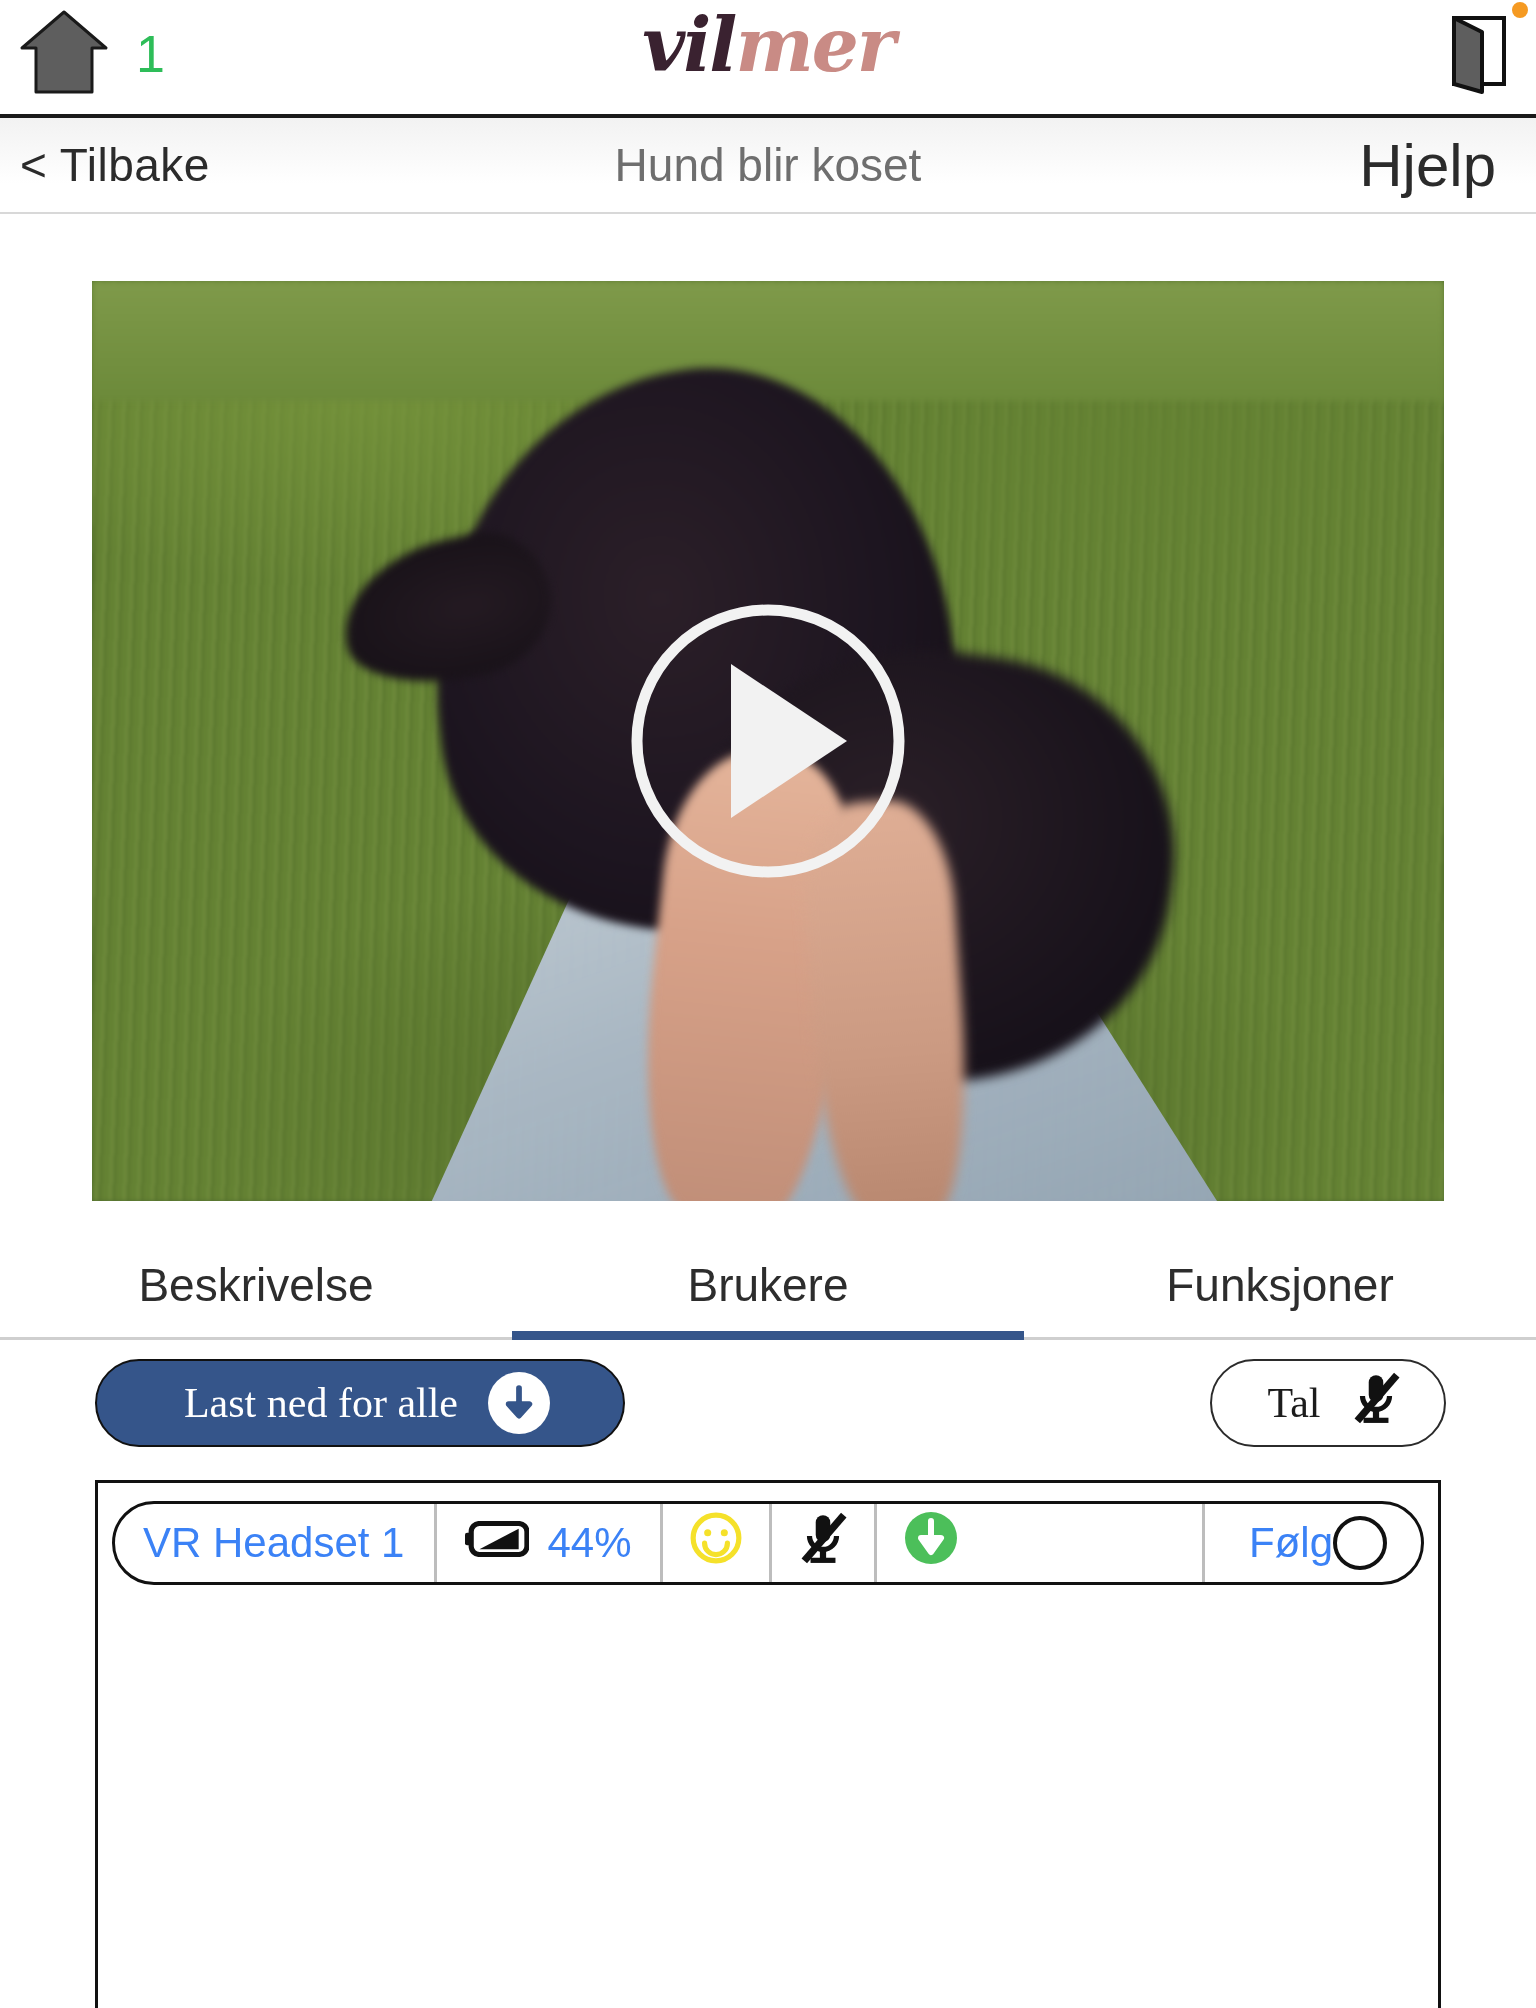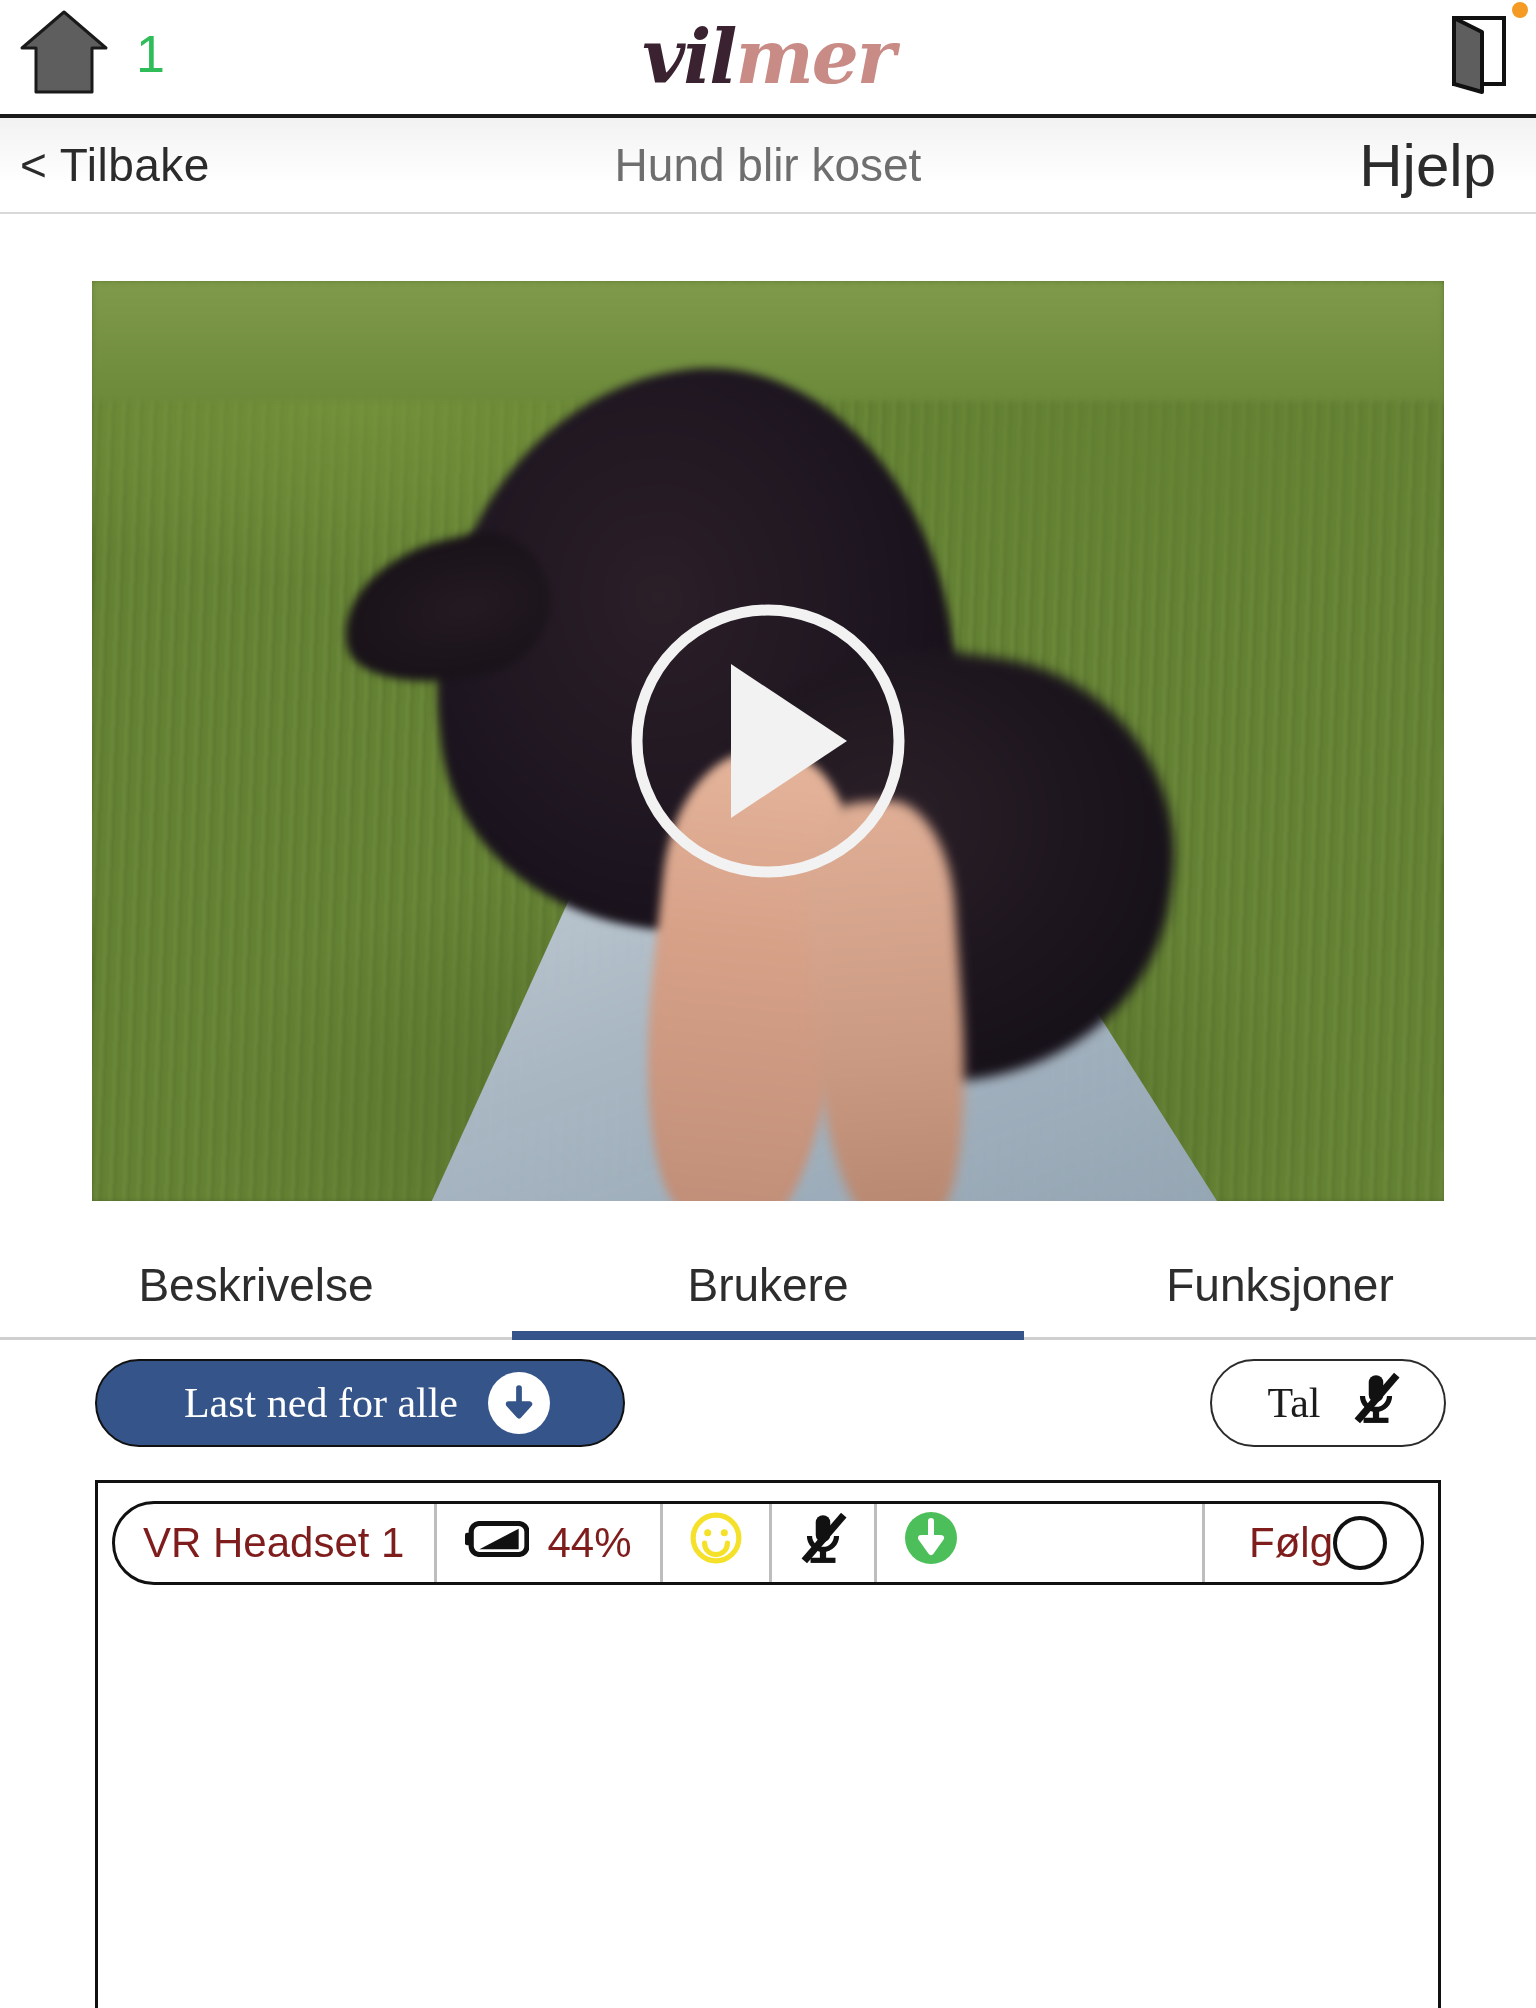--- a/index.html
+++ b/index.html
@@ -20,21 +20,21 @@
   .home-group {
     position: absolute; left: 18px; top: 8px;
     display: flex; align-items: center; gap: 26px;
   }
   .home-icon { width: 92px; height: 88px; display:block; }
   .home-count {
     font-size: 52px; color: #2ebd59; font-weight: 400;
     line-height: 1; position: relative; top: 2px;
   }
   .logo-wrap {
-    position: absolute; left: 0; right: 0; top: 20px;
+    position: absolute; left: 0; right: 0; top: 8px;
     display: flex; justify-content: center; align-items: flex-end;
     pointer-events: none;
   }
   .logo {
     font-family: "DejaVu Serif", serif;
     font-size: 74px; font-style: italic; font-weight: 700;
     letter-spacing: -2px; line-height: 1;
   }
   .logo .vil { color: #3a2230; }
   .logo .mer { color: #c98b85; }
@@ -228,21 +228,21 @@
     border: 3px solid #111;
     border-radius: 999px;
     height: 84px;
     padding: 0 4px 0 28px;
     background: #fff;
   }
   .cell {
     display: flex; align-items: center; justify-content: center;
     height: 100%;
     padding: 0 26px;
-    font-size: 42px; color: #7f1d1d;
+    font-size: 42px; color: #3b82f6;
     white-space: nowrap;
   }
   .cell + .cell { border-left: 3px solid #bdbdbd; }
   .cell.name { padding-left: 0; padding-right: 30px; }
   .cell.batt { gap: 18px; padding: 0 28px; }
   .cell.follow { padding: 0 30px 0 44px; margin-left: auto; }
   .radio-circle {
     width: 54px; height: 54px; border-radius: 50%;
     border: 4px solid #111; background: #fff;
     flex: 0 0 auto;

